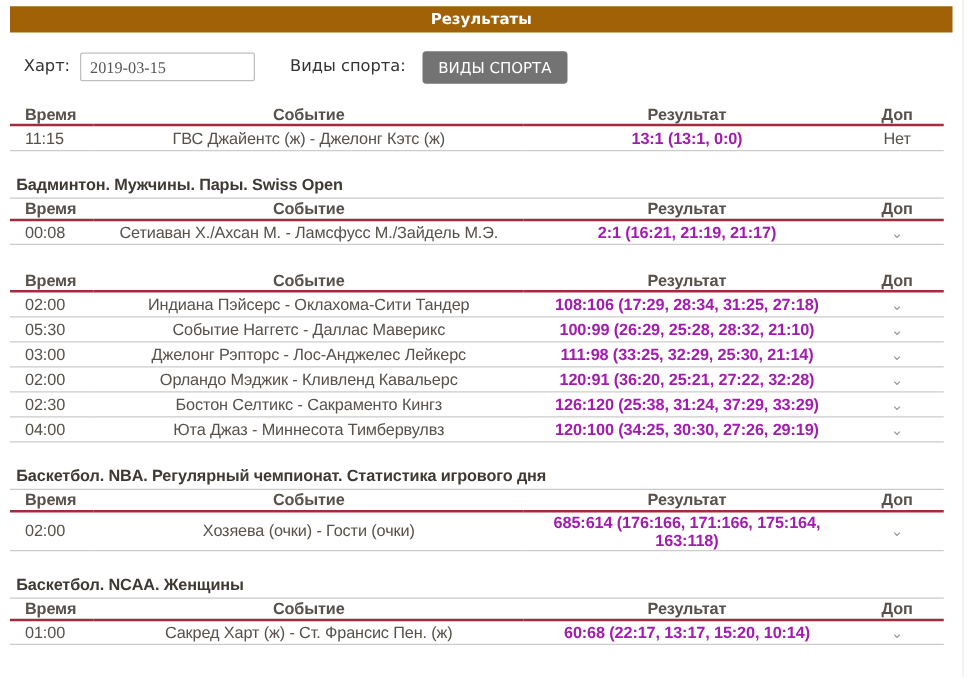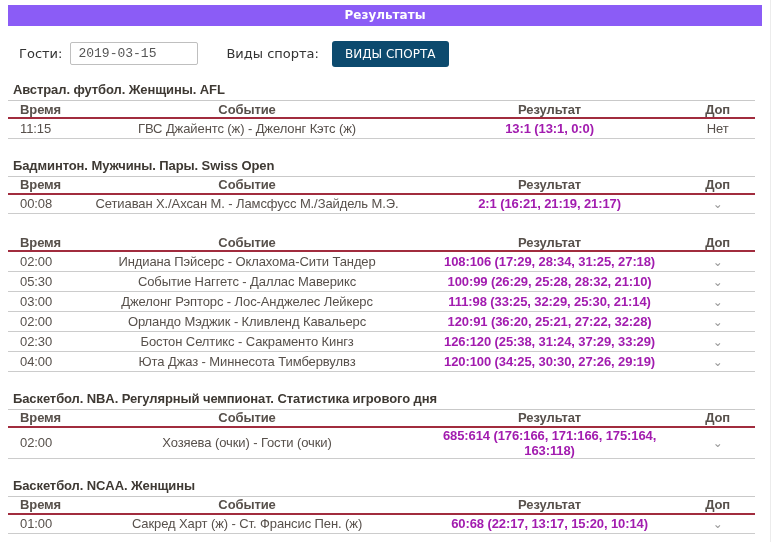--- a/index.html
+++ b/index.html
@@ -10,43 +10,43 @@
     font-family: "DejaVu Sans", sans-serif;
     overflow: hidden;
   }
   .viewport {
     width: 771px; height: 542px;
     border-right: 1px solid #ececec;
     padding: 5px 0 0 8px;
   }
   .titlebar {
     width: 754px; height: 21px;
-    background: #8b5cf6;
+    background: #a16207;
     color: #fff;
     font-size: 12px; font-weight: bold;
     text-align: center; line-height: 21px;
   }
   .filters {
     margin-top: 14px;
     height: 27px;
     display: flex; align-items: center;
     padding-left: 11px;
     font-size: 13px; color: #333;
   }
   .date-input {
-    width: 128px; height: 23px;
+    width: 140px; height: 23px;
     border: 1px solid #bfbfbf; border-radius: 2px;
     margin-left: 8px; padding: 1px 7px;
     font-size: 13px; color: #555;
-    font-family: Liberation Mono, monospace;
+    font-family: Liberation Serif, serif;
   }
   .sports-label { margin-left: 28px; }
   .sports-btn {
     margin-left: 13px;
-    background: #0c4a6e; color: #fff;
+    background: #737373; color: #fff;
     border: none; border-radius: 3px;
     font-size: 12px; padding: 6px 13px;
     font-family: "DejaVu Sans", sans-serif;
     cursor: pointer;
   }
   .sport-section {
     margin-top: 20px;
     width: 747px;
     font-family: "Liberation Sans", sans-serif;
     letter-spacing: -0.1px;
@@ -87,29 +87,28 @@
 </style>
 </head>
 <body>
 
 <div class="viewport">
   <div class="titlebar">
     <span>Результаты</span>
   </div>
 
   <div class="filters">
-    <span>Гости:</span>
+    <span>Харт:</span>
     <input class="date-input" type="text" value="2019-03-15" style="">
     <span class="sports-label">Виды спорта:</span>
     <button class="sports-btn">ВИДЫ СПОРТА</button>
   </div>
 
   <div id="sections">
   <section class="sport-section">
-    <h2 class="section-title">Австрал. футбол. Женщины. AFL</h2>
     <table class="results-table">
       <colgroup>
         <col style="width:9%">
             <col style="width:46%">
             <col style="width:35%">
             <col style="width:10%">
       </colgroup>
       <thead>
         <tr>
           <th class="col-time">Время</th>

